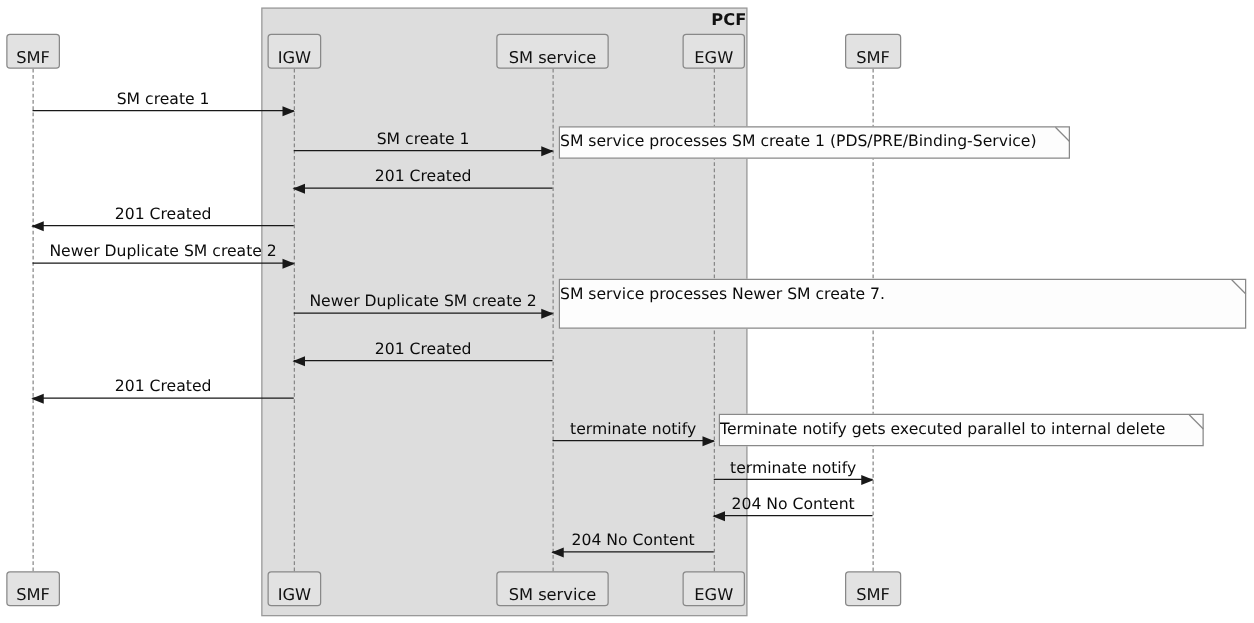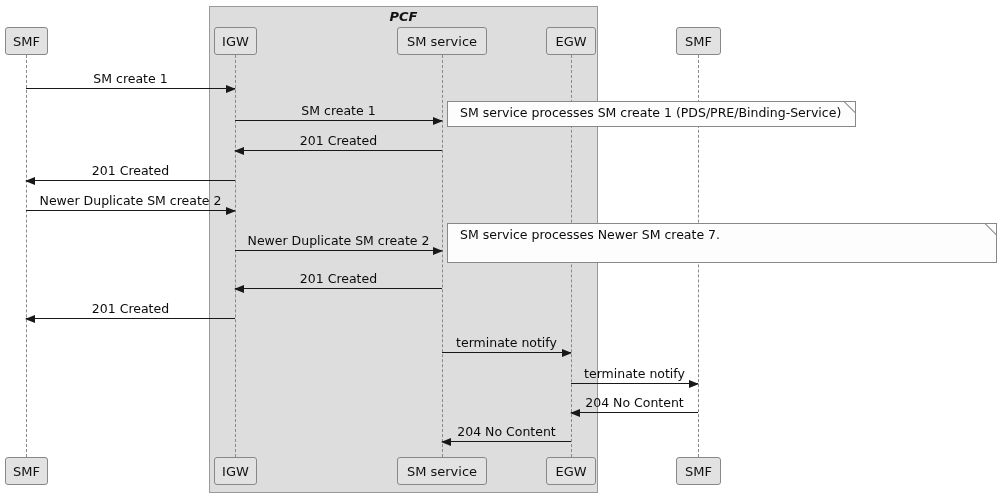--- a/index.html
+++ b/index.html
@@ -16,41 +16,40 @@
     position: absolute;
     left: 209px; top: 6px;
     width: 389px; height: 487px;
     background: #dddddd;
     border: 1px solid #999999;
   }
   .frame-title {
     position: absolute;
     top: 2px; left: 0;
     width: 100%;
-    text-align: center;
+    text-align: right;
     font-weight: bold;
     font-size: 13px;
     color: #111111;
-    font-style: italic;
   }
   .lifeline {
     position: absolute;
     top: 55px;
     height: 402px;
     width: 0;
     border-left: 1px dashed #888888;
   }
   .pbox {
     position: absolute;
     height: 28px;
     background: #e2e2e2;
     border: 1px solid #888888;
     border-radius: 3px;
     display: flex;
-    align-items: center;
+    align-items: flex-end;
     justify-content: center;
     font-size: 13px;
     color: #111111;
     white-space: nowrap;
   }
   .msg { position: absolute; }
   .msg-label {
     height: 15px;
     line-height: 15px;
     margin-bottom: 2px;
@@ -78,21 +77,21 @@
   .dir-left .arrowhead {
     left: -1px;
     border-top: 4px solid transparent;
     border-bottom: 4px solid transparent;
     border-right: 10px solid #181818;
   }
   .note {
     position: absolute;
     background: #fdfdfd;
     border: 1px solid #888888;
-    padding: 3px 12px;
+    padding: 3px 0;
     font-size: 12.5px;
     line-height: 16px;
     color: #0b0b0b;
     white-space: nowrap;
   }
   .fold {
     position: absolute;
     top: 5px; right: -3px;
     width: 16px; height: 1px;
     background: #888888;
@@ -188,20 +187,24 @@
   </div>
 
   <div class="note" style="left:447px;top:101px;width:409px;height:26px">
     <div>SM service processes SM create 1 (PDS/PRE/Binding-Service)</div>
     <span class="fold"></span>
   </div>
   <div class="note" style="left:447px;top:223px;width:550px;height:40px">
     <div>SM service processes Newer SM create 7.</div>
     <span class="fold"></span>
   </div>
+  <div class="note" style="left:575px;top:331px;width:388px;height:26px">
+    <div>Terminate notify gets executed parallel to internal delete</div>
+    <span class="fold"></span>
+  </div>
 
   <div class="pbox" style="left:5px;top:27px;width:43px">
       <span>SMF</span>
     </div>
   <div class="pbox" style="left:214px;top:27px;width:43px">
       <span>IGW</span>
     </div>
   <div class="pbox" style="left:397px;top:27px;width:90px">
       <span>SM service</span>
     </div>

